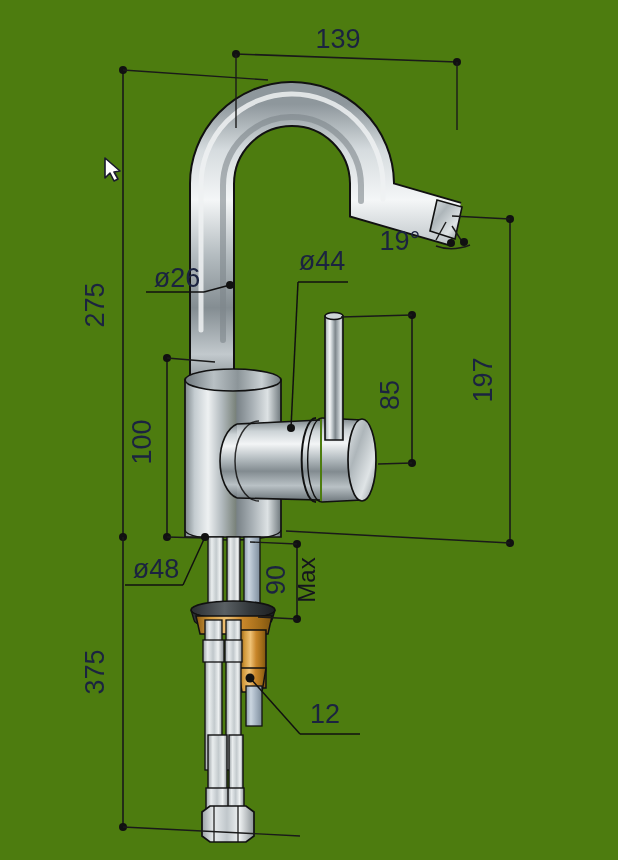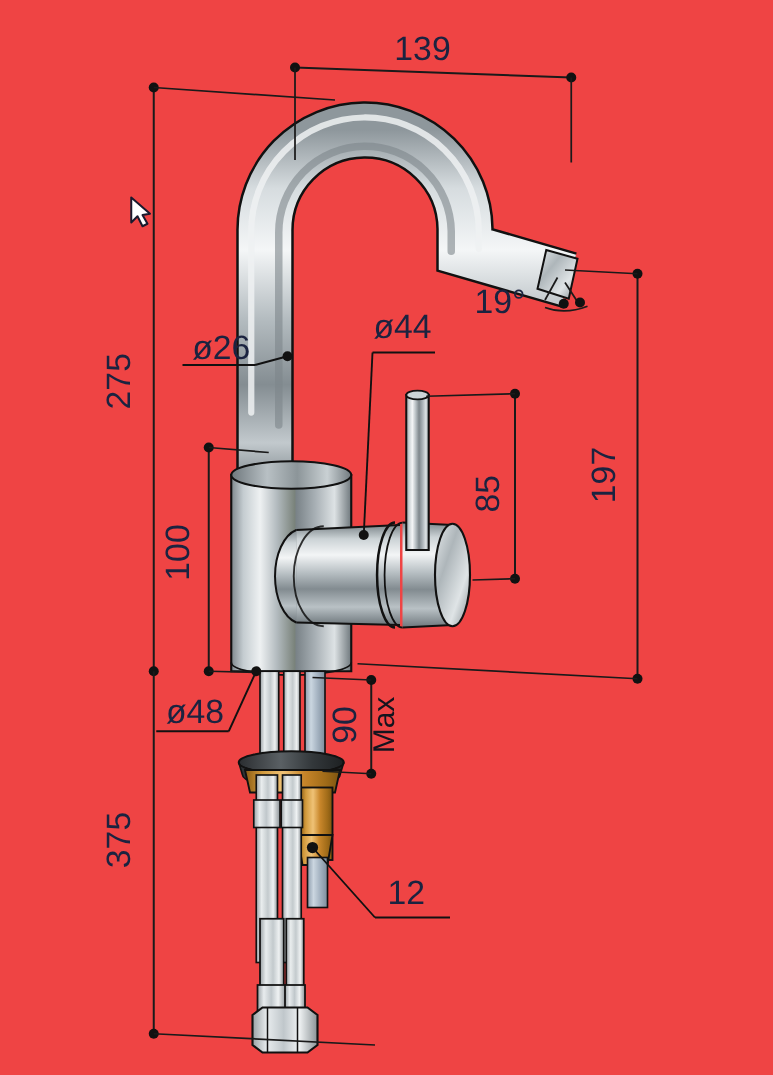--- a/index.html
+++ b/index.html
@@ -1,19 +1,19 @@
 <!DOCTYPE html>
 <html><head>
 <meta charset="utf-8">
 <title>Faucet Technical Drawing</title>
 <style>
   html,body{margin:0;padding:0;background:#ffffff;}
   body{width:618px;height:860px;overflow:hidden;
        font-family:"Liberation Sans","DejaVu Sans",sans-serif;}
-  #stage{position:relative;width:618px;height:860px;background:#ef4444;}
+  #stage{position:relative;width:618px;height:860px;background:#4d7c0f;}
   svg.drawing{position:absolute;left:0;top:0;width:618px;height:860px;}
   .dimtext{font-family:"Liberation Sans","DejaVu Sans",sans-serif;
            font-size:27px;font-weight:400;fill:#1b2340;letter-spacing:0px;}
   .dimtext.maxlbl{font-size:24px;fill:#14141e;}
   .dimline{stroke:#1a1a1a;stroke-width:1.6;fill:none;}
   .thinline{stroke:#1a1a1a;stroke-width:1.4;fill:none;}
   .leader{stroke:#111;stroke-width:1.5;fill:none;}
   .dot{fill:#111;}
 </style>
 </head>

